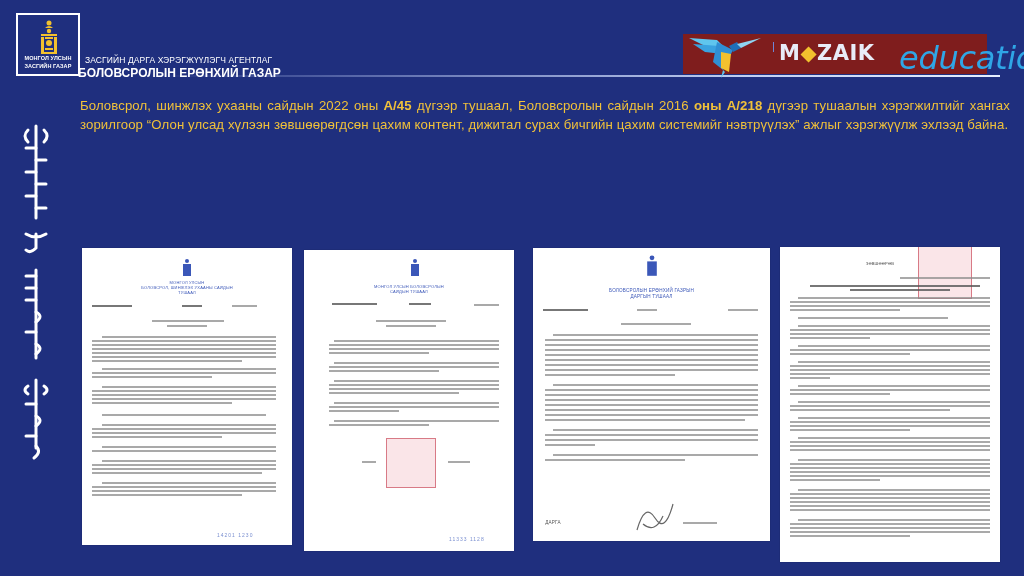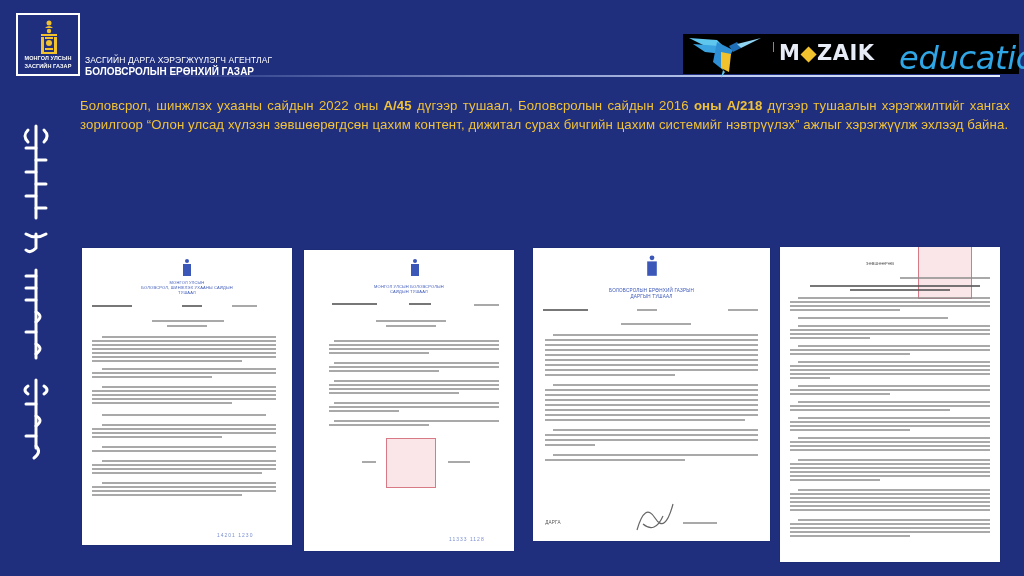--- a/index.html
+++ b/index.html
@@ -20,31 +20,31 @@
     position: absolute; left: 0; width: 100%; text-align: center;
     color: #fff; font-size: 5.5px; font-weight: bold; letter-spacing: 0.1px; line-height: 7px;
   }
   .gov-logo .l1 { top: 40px; }
   .gov-logo .l2 { top: 48px; }
 
   .agency-line1 {
     position: absolute; left: 85px; top: 55px; color: #fff; font-size: 8.5px; letter-spacing: 0.1px;
   }
   .agency-line2 {
-    position: absolute; left: 85px; top: 66px; color: #fff; font-size: 10px; font-weight: bold;
+    position: absolute; left: 78px; top: 66px; color: #fff; font-size: 12px; font-weight: bold;
   }
   .header-rule {
     position: absolute; left: 150px; top: 75px; width: 850px; height: 2px;
     background: linear-gradient(to right, rgba(255,255,255,0) 0%, rgba(200,215,255,0.35) 25%, rgba(210,225,255,0.9) 70%, #e6efff 100%);
   }
 
   
   .mozaik-box {
-    position: absolute; left: 683px; top: 34px; width: 336px; height: 40px;
-    background: #000000;
+    position: absolute; left: 683px; top: 34px; width: 304px; height: 40px;
+    background: #7f1d1d;
   }
   .mozaik-bird { position: absolute; left: 4px; top: -2px; width: 76px; height: 48px; }
   .mozaik-sep { position: absolute; left: 90px; top: 8px; width: 1px; height: 10px; background: #6f86d6; }
   .mozaik-word {
     position: absolute; left: 96px; top: 7px; color: #e8ecf7; font-size: 21px; font-weight: 900;
     letter-spacing: 0.5px; font-family: "DejaVu Sans", sans-serif;
   }
   .mozaik-word .diamond { color: #f2c12e; }
   .mozaik-edu {
     position: absolute; left: 216px; top: 5px; color: #2fa6e6; font-size: 32px; font-style: italic;

